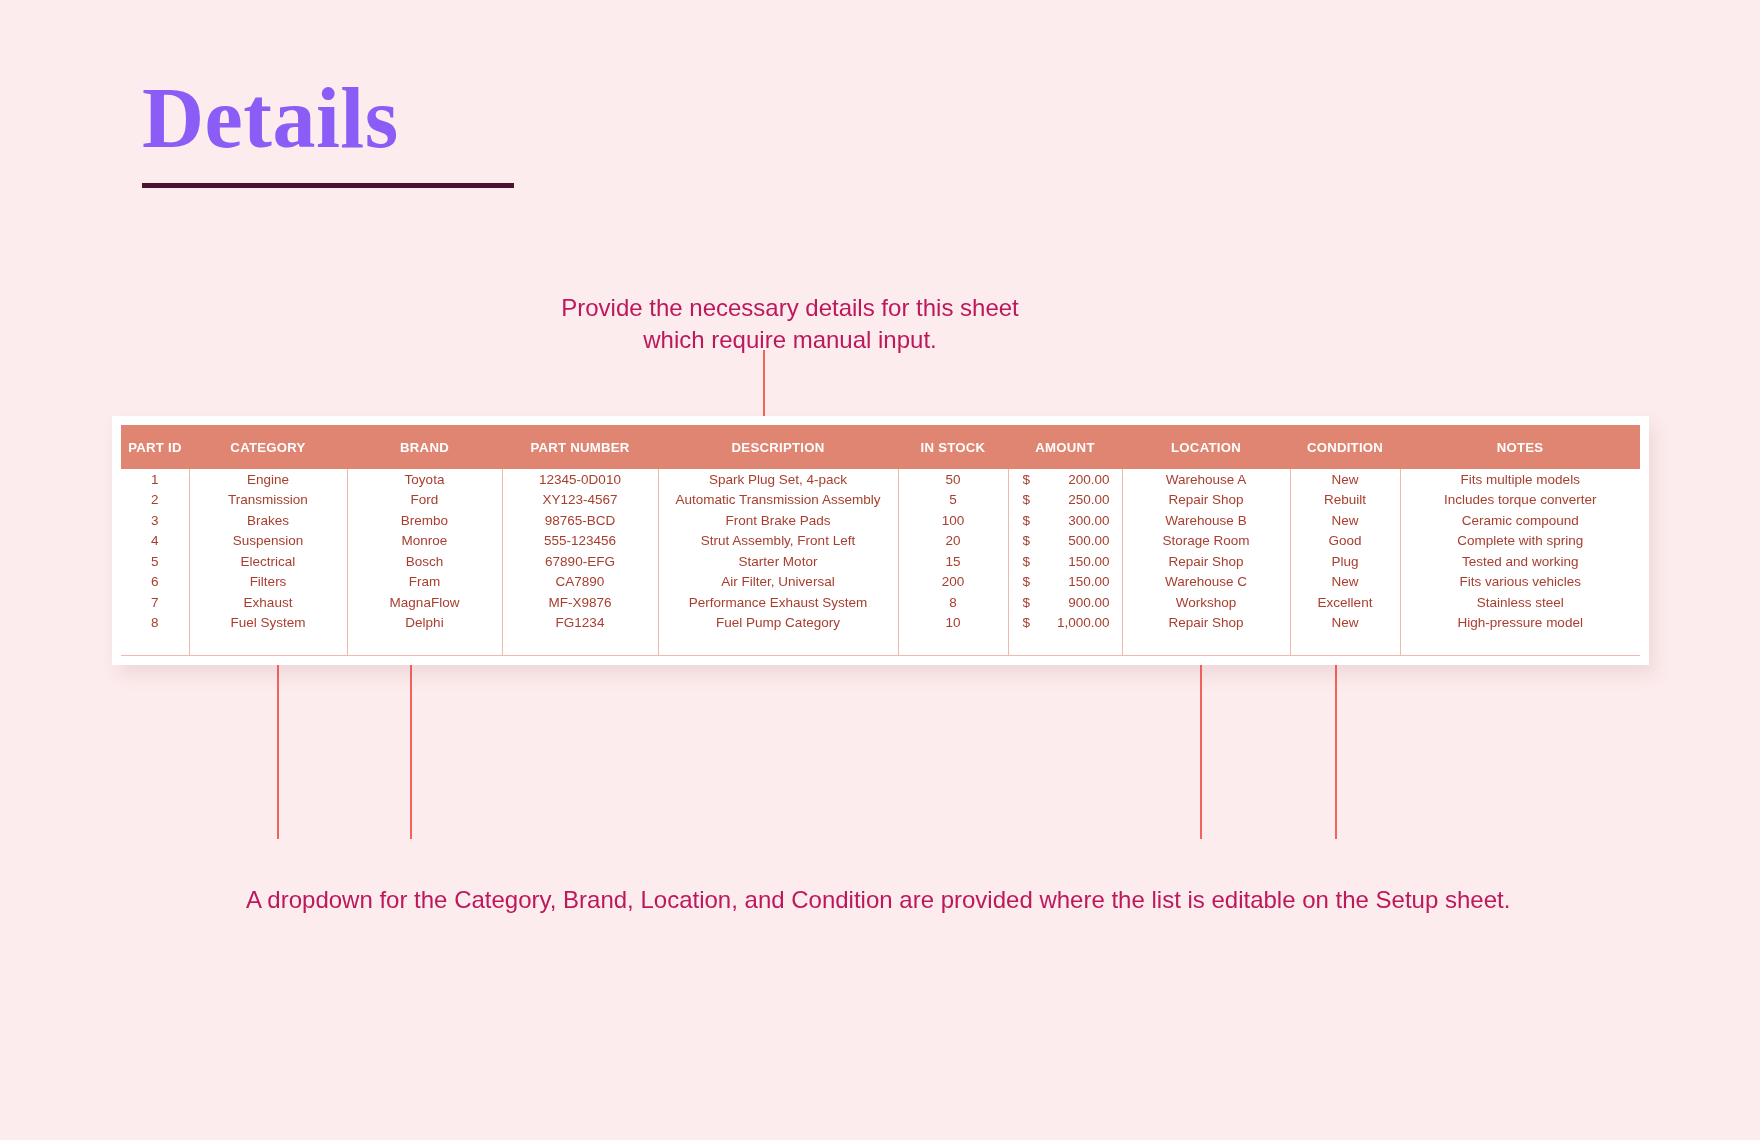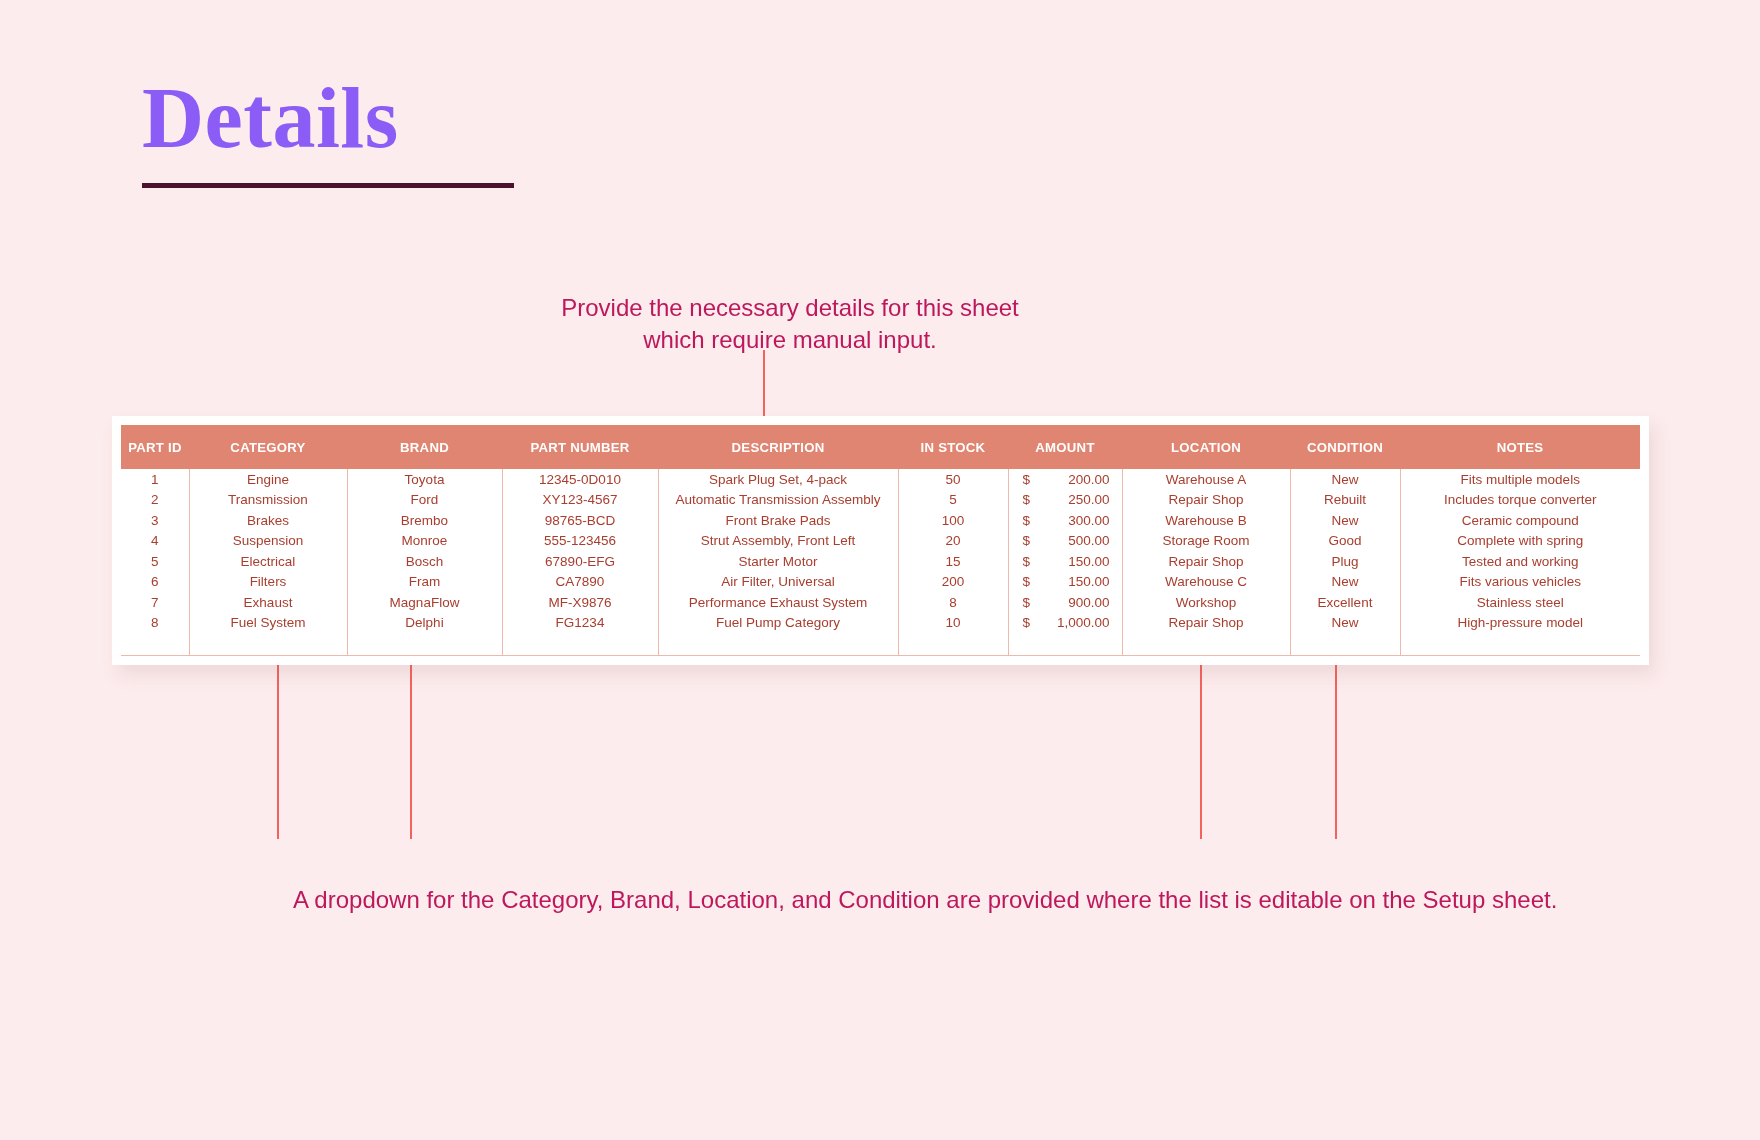--- a/index.html
+++ b/index.html
@@ -50,21 +50,20 @@
     top: 292px;
     width: 470px;
     text-align: center;
   }
   #callout-bottom {
     left: 246px;
     top: 884px;
     width: 1110px;
     text-align: center;
     white-space: nowrap;
-    margin-left: 47px;
   }
 
   
   .leader {
     position: absolute;
     width: 2px;
     background: #f4625c;
   }
   .leader.up::after {
     content: "";

